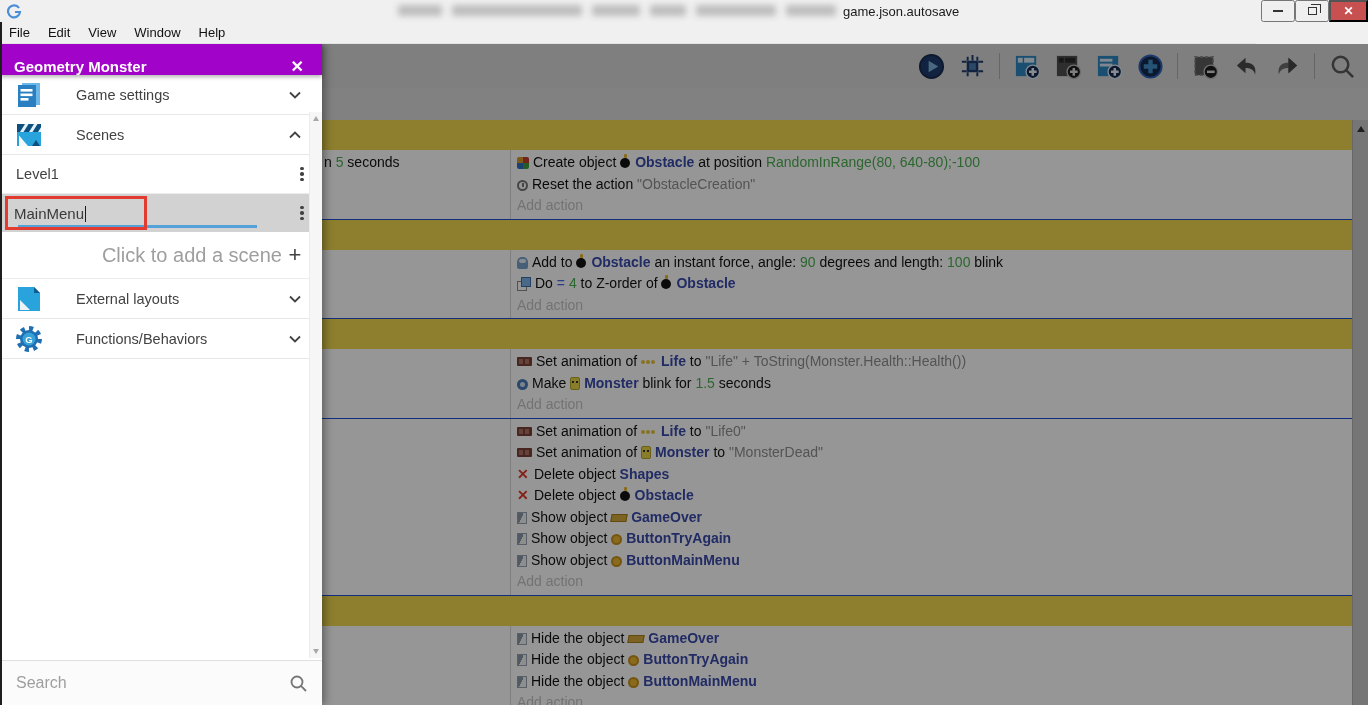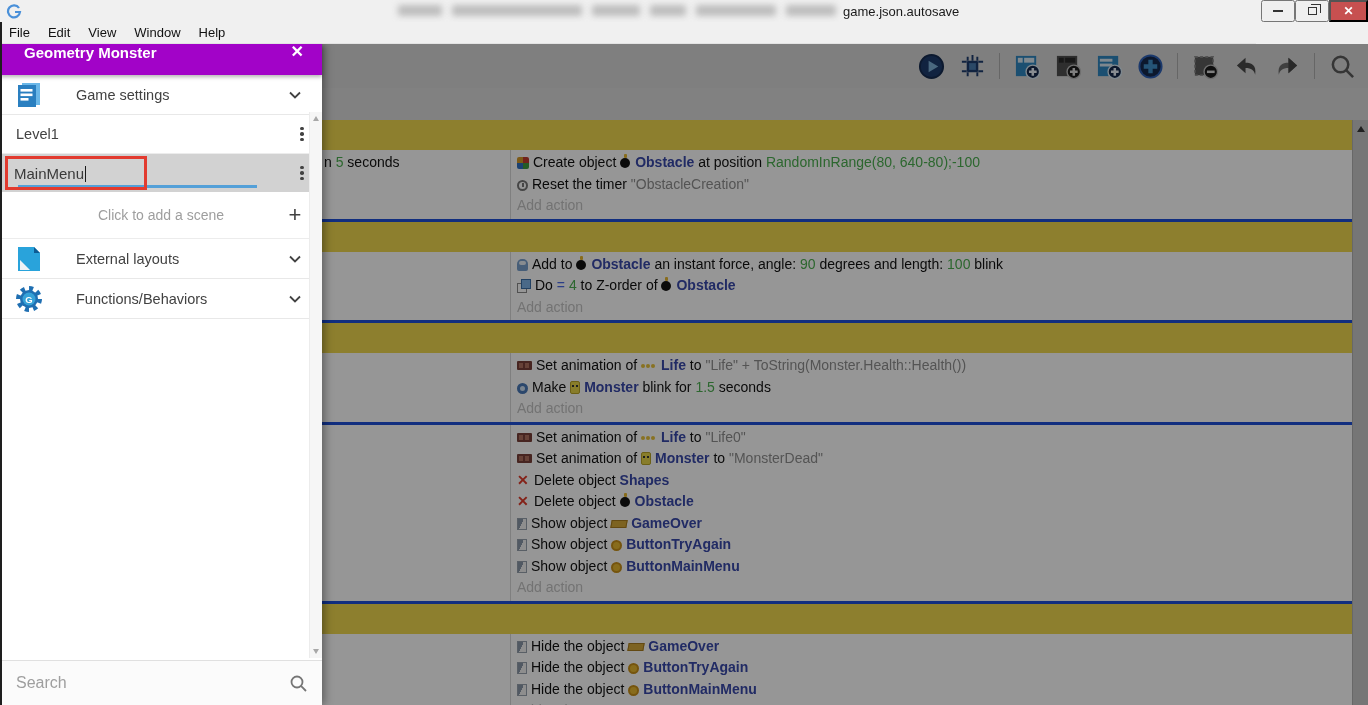--- a/index.html
+++ b/index.html
@@ -30,21 +30,21 @@
   .tbtn svg{width:27px;height:27px;display:block}
   .tsep{width:1px;height:26px;background:#adadad}
 
   .sheet{position:absolute;left:0;top:44px;right:0;bottom:0;background:#dcdcdc}
   .sheet-top{height:32px}
   .sheet-body{margin-right:16px}
   .vscroll{position:absolute;right:0;top:32px;bottom:0;width:16px;background:#c9c9c9;border-left:1px solid #b2b2b2}
   .vscroll .arrow-up{position:absolute;top:6px;left:4px;width:0;height:0;border-left:4px solid transparent;border-right:4px solid transparent;border-bottom:6px solid #383838}
 
   .group-bar{height:30px;background:#f0d84e}
-  .event{display:flex;background:#fff;border-bottom:3px solid #1d4ed8}
+  .event{display:flex;background:#fff;border-bottom:1px solid #1d4ed8}
   .cond{width:189px;flex:none;border-right:1px solid #d8d8d8;padding:2px 0 2px 2px}
   .acts{flex:1;padding:2px 0 2px 6px}
   .line{line-height:21.5px;font-size:14px;color:#111;white-space:nowrap}
   .add-action{color:#c4c4c4}
   .s-plain{color:#111}
   .s-obj{color:#3949ab;font-weight:bold}
   .s-num{color:#4caf50}
   .s-str{color:#8f8f8f}
   .s-op{color:#4a6ae8}
 
@@ -71,41 +71,41 @@
   .ic-delete-icon{width:13px;height:13px}
   .ic-delete-icon::before{content:"✕";position:absolute;left:0;top:-4px;font-size:14px;font-weight:bold;color:#e03a2a}
   .ic-show-icon,.ic-hide-icon{width:10px;height:12px;background:linear-gradient(115deg,#8a98a8 45%,#f2f2f2 45%);border:1px solid #98a2ae}
   .ic-gameover-icon{width:16px;height:8px;background:#d4a838;border:1px solid #a87c20;transform:skewX(-10deg);vertical-align:0}
   .ic-button-icon{width:11px;height:11px;border-radius:50%;background:#e8b830;border:2px solid #c89018}
 
   .dim-overlay{position:absolute;left:0;top:0;right:0;bottom:0;background:rgba(0,0,0,0.41);pointer-events:none;z-index:5}
 
   
   .drawer{position:absolute;left:0;top:44px;width:322px;height:661px;background:#fff;z-index:20;box-shadow:3px 0 8px rgba(0,0,0,0.35);display:flex;flex-direction:column}
-  .drawer-header{height:31px;background:#a203c8;color:#fff;display:flex;align-items:flex-start;padding:0 12px 0 24px;box-shadow:0 2px 4px rgba(0,0,0,0.3);position:relative;z-index:2}
+  .drawer-header{height:31px;background:#a203c8;color:#fff;display:flex;align-items:flex-end;padding:0 12px 0 14px;box-shadow:0 2px 4px rgba(0,0,0,0.3);position:relative;z-index:2}
   .drawer-title{font-size:15px;font-weight:bold;flex:1}
   .drawer-close{font-size:16px;font-weight:bold;color:#fff;background:none;border:none;padding:0 6px;line-height:1}
   .drawer-body{flex:1;position:relative;overflow:hidden}
   .drow{height:40px;display:flex;align-items:center;border-bottom:1px solid #e8e8e8;padding:0 14px;background:#fff}
   .drow .dicon{width:30px;height:30px;margin-right:32px;flex:none}
   .drow .dicon svg{width:30px;height:30px;display:block}
   .dlabel{flex:1;font-size:14.5px;color:#424242}
   .chev{width:26px;height:26px;display:flex;align-items:center;justify-content:center}
   .chev svg{width:14px;height:14px}
   .scene-row{height:39px;display:flex;align-items:center;padding:0 8px 0 16px;border-bottom:1px solid #ececec;background:#fff}
   .scene-label{flex:1;font-size:14.5px;color:#424242}
   .kebab{width:24px;height:24px;display:flex;flex-direction:column;align-items:center;justify-content:center;gap:2px;background:none;border:none}
   .kebab i{width:3.5px;height:3.5px;border-radius:50%;background:#424242;display:block}
   .rename-row{height:38px;background:#d2d2d2;position:relative;display:flex;align-items:center;padding:0 8px 0 14px}
   .rename-text{font-size:15px;color:#3a3a3a;flex:1}
   .caret{display:inline-block;width:1px;height:16px;background:#1a1a1a;vertical-align:-3px;margin-left:1px}
   .underline{position:absolute;left:18px;bottom:4px;width:239px;height:3px;background:#54a0d8}
   .annotation{position:absolute;left:5px;top:2px;width:142px;height:34px;border:3px solid #e23b2f;z-index:3;pointer-events:none}
   .add-scene-row{height:47px;display:flex;align-items:center;padding:0 14px;border-bottom:1px solid #ececec;background:#fff}
-  .add-scene-label{flex:1;text-align:center;font-size:14px;color:#9e9e9e;padding-left:26px}
+  .add-scene-label{flex:1;text-align:right;font-size:20px;color:#9e9e9e;padding-left:26px}
   .plus-btn{width:26px;height:26px;background:none;border:none;font-size:22px;color:#424242;line-height:1}
   .drawer-scrollbar{position:absolute;right:0;top:37px;bottom:2px;width:13px;background:#f6f6f6;border-left:1px solid #ececec}
   .ds-up{position:absolute;top:4px;left:3px;width:0;height:0;border-left:3.5px solid transparent;border-right:3.5px solid transparent;border-bottom:5px solid #a8a8a8}
   .ds-down{position:absolute;bottom:4px;left:3px;width:0;height:0;border-left:3.5px solid transparent;border-right:3.5px solid transparent;border-top:5px solid #a8a8a8}
   .drawer-search{height:45px;background:#fbfbfb;border-top:1px solid #e0e0e0;display:flex;align-items:center;padding:0 14px 0 16px;gap:8px}
   .search-input{flex:1;border:none;background:transparent;font-size:16px;color:#424242;outline:none;font-family:"Liberation Sans",sans-serif}
   .search-input::placeholder{color:#9e9e9e}
   .mag svg{width:19px;height:19px;display:block}
 </style>
 </head>
@@ -247,21 +247,21 @@
   <div class="sheet">
     <div class="sheet-top"></div>
     <div class="sheet-body" id="events-body">
         <div class="group-bar"></div>
         <div class="event">
           <div class="cond">
             <div class="line"><span class="s-plain">n </span><span class="s-num">5</span><span class="s-plain"> seconds</span></div>
           </div>
           <div class="acts">
             <div class="line"><span class="ic ic-create-object-icon"></span><span class="s-plain">Create object </span><span class="ic ic-bomb-icon"></span><span class="s-obj">Obstacle</span><span class="s-plain"> at position </span><span class="s-num">RandomInRange(80, 640-80);-100</span></div>
-            <div class="line"><span class="ic ic-timer-icon"></span><span class="s-plain">Reset the timer </span><span class="s-str">"ObstacleCreation"</span></div>
+            <div class="line"><span class="ic ic-timer-icon"></span><span class="s-plain">Reset the action </span><span class="s-str">"ObstacleCreation"</span></div>
             <div class="line add-action">Add action</div>
           </div>
         </div>
         <div class="group-bar"></div>
         <div class="event">
           <div class="cond"></div>
           <div class="acts">
             <div class="line"><span class="ic ic-force-icon"></span><span class="s-plain">Add to </span><span class="ic ic-bomb-icon"></span><span class="s-obj">Obstacle</span><span class="s-plain"> an instant force, angle: </span><span class="s-num">90</span><span class="s-plain"> degrees and length: </span><span class="s-num">100</span><span class="s-plain"> blink</span></div>
             <div class="line"><span class="ic ic-zorder-icon"></span><span class="s-plain">Do </span><span class="s-op">=</span><span class="s-plain"> </span><span class="s-num">4</span><span class="s-plain"> to Z-order of </span><span class="ic ic-bomb-icon"></span><span class="s-obj">Obstacle</span></div>
             <div class="line add-action">Add action</div>
@@ -323,20 +323,37 @@
             <rect x="6.5" y="18" width="8" height="2.6" fill="#fff"></rect>
           </svg>
         </span>
       <span class="dlabel">Game settings</span>
       <span class="chev">
           <svg viewBox="0 0 14 14">
             <path d="M2 4.5l5 5 5-5" fill="none" stroke="#424242" stroke-width="1.8"></path>
           </svg>
         </span>
     </div>
+    <div class="drow">
+      <span class="dicon">
+          <svg viewBox="0 0 30 30">
+            <rect x="3" y="4" width="24" height="22" fill="#29a3db"></rect>
+            <rect x="3" y="4" width="24" height="8" fill="#0e4f7d"></rect>
+            <path d="M6 12l5-8h3.5l-5 8zM15 12l5-8h3.5l-5 8zM24 12l3-4.8V12z" fill="#e2f1fa"></path>
+            <path d="M5 26V15.5L14 26z" fill="#f4fafd"></path>
+            <path d="M18 26l4-6 4 6z" fill="#0e4f7d"></path>
+          </svg>
+        </span>
+      <span class="dlabel">Scenes</span>
+      <span class="chev">
+          <svg viewBox="0 0 14 14">
+            <path d="M2 9.5l5-5 5 5" fill="none" stroke="#424242" stroke-width="1.8"></path>
+          </svg>
+        </span>
+    </div>
 
     <div class="scene-row">
       <span class="scene-label">Level1</span>
       <button class="kebab">
           <i></i>
           <i></i>
           <i></i>
         </button>
     </div>
 

